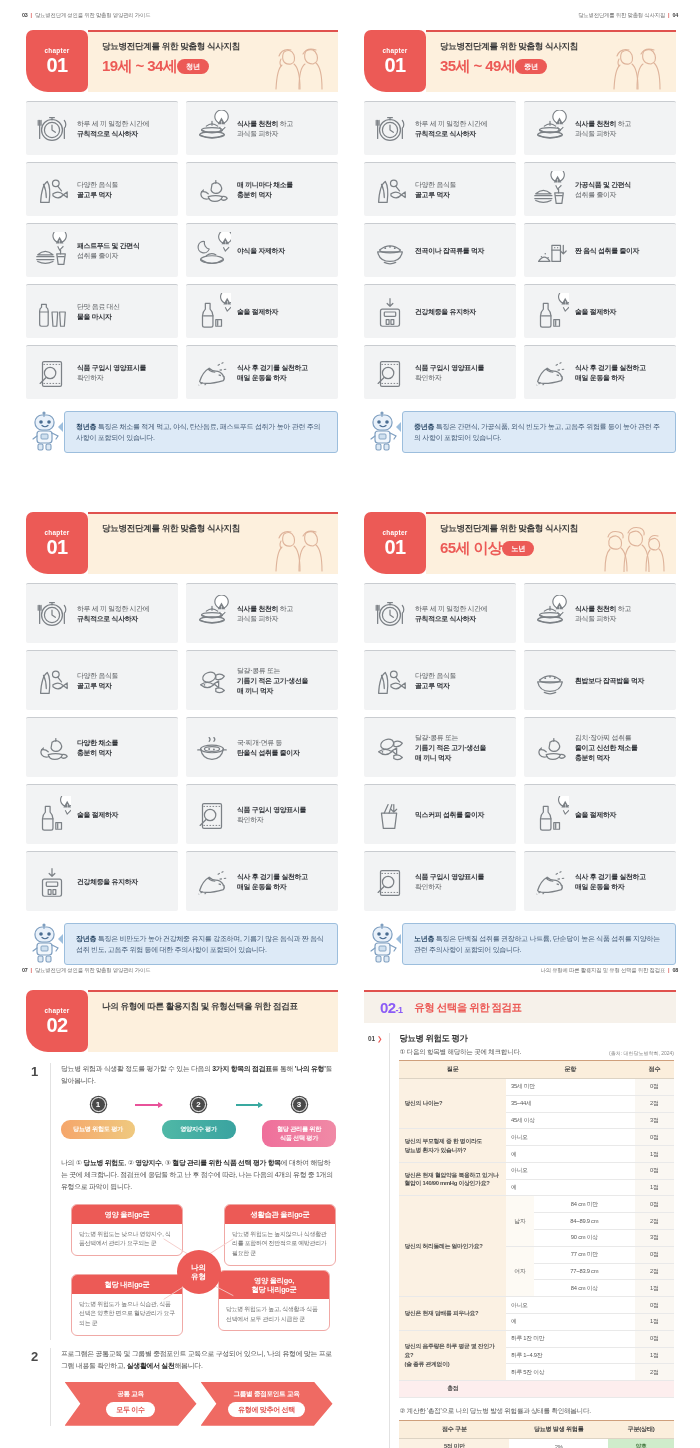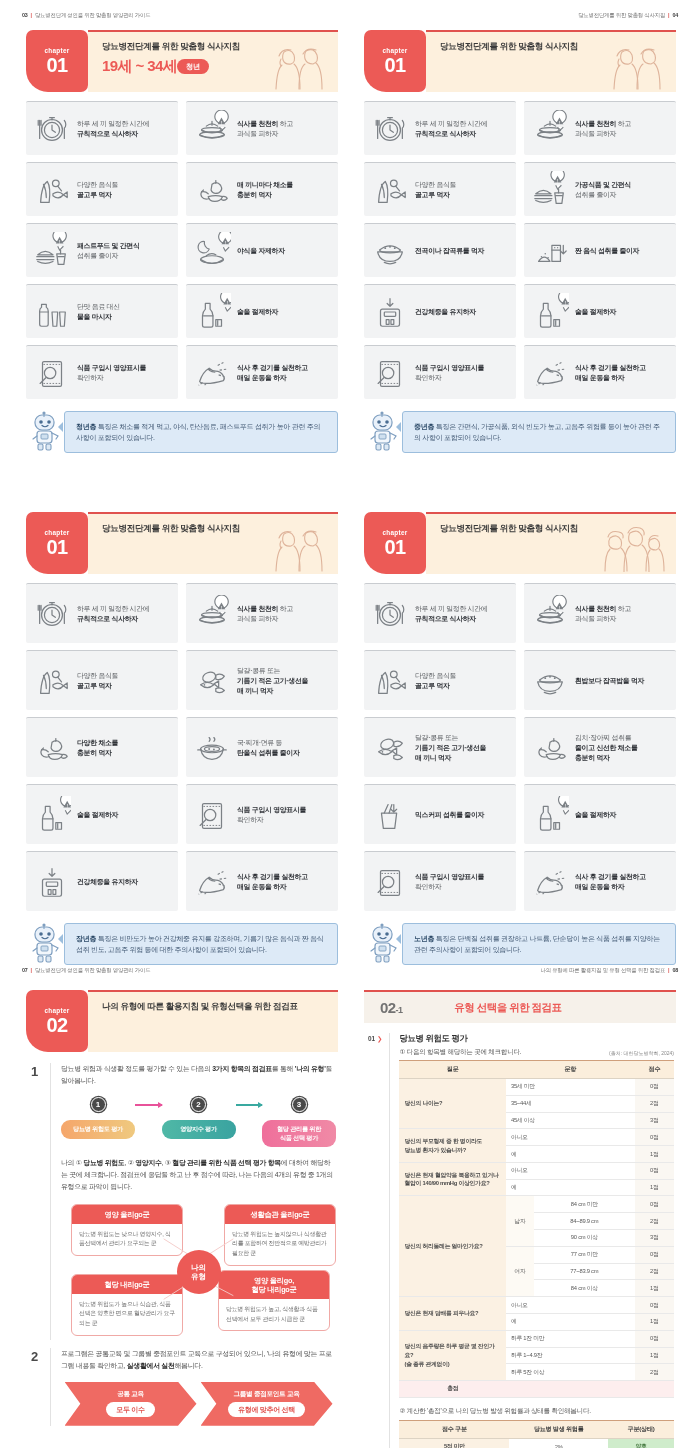--- a/index.html
+++ b/index.html
@@ -125,23 +125,23 @@
   
   .chevrow { display: flex; gap: 4px; margin: 10px 0 0; justify-content: center; }
   .chev { position: relative; background: #ef6a63; color: #fff; width: 132px; height: 44px;
           clip-path: polygon(0 0, 86% 0, 100% 50%, 86% 100%, 0 100%, 12% 50%);
           display: flex; flex-direction: column; align-items: center; justify-content: center; gap: 3px; }
   .chev .ct { font-size: 6.6px; font-weight: 800; letter-spacing: -.3px; }
   .chev .cb { background: #fff; color: #e0534e; font-size: 7px; font-weight: 800; border-radius: 9px; padding: 2.5px 10px; letter-spacing: -.3px; }
 
   
   .subbanner { margin: 0 14px; border-top: 2.2px solid #e0524e; background: #f6f1ea; display: flex; align-items: center; gap: 12px; padding: 7px 0 7px 16px; }
-  .subbanner .sn { font-size: 15px; font-weight: 800; color: #737373; letter-spacing: -.6px; }
+  .subbanner .sn { font-size: 15px; font-weight: 800; color: #8b5cf6; letter-spacing: -.6px; }
   .subbanner .sn small { font-size: 9px; }
-  .subbanner .stt { font-size: 10.5px; font-weight: 800; color: #ec5a56; letter-spacing: -.5px; margin-left: 40px; }
+  .subbanner .stt { font-size: 10.5px; font-weight: 800; color: #ec5a56; letter-spacing: -.5px; }
 
   .qblock { margin: 10px 16px 0; display: flex; gap: 7px; }
   .qnum { font-size: 6.4px; font-weight: 800; color: #4a4a4a; padding-top: 2px; flex: none; }
   .qnum span { color: #ec5a56; margin-left: 2px; }
   .qbody { flex: 1; border-left: 1px solid #e2e2e2; padding-left: 9px; }
   .qtitle { font-size: 8.4px; font-weight: 800; color: #2f2f2f; letter-spacing: -.35px; }
   .qsub { font-size: 6.6px; color: #555; margin-top: 4px; letter-spacing: -.3px; }
   .src { font-size: 5px; color: #8a8a8a; text-align: right; margin-top: -7px; }
 
   table { border-collapse: collapse; width: 100%; margin-top: 4px; font-size: 5.8px; letter-spacing: -.25px; }
@@ -373,20 +373,24 @@
   </div>
     </div>
   <div class="quad q-tr" id="panel1">
   <div class="banner">
     <div class="chapbox">
       <span class="cw">chapter</span>
       <span class="cn">01</span>
     </div>
     <div class="bantext">
       <div class="l1">당뇨병전단계를 위한 맞춤형 식사지침</div>
+      <div class="l2">
+        <span class="age">35세 ~ 49세</span>
+        <span class="pill">중년</span>
+      </div>
       <span class="people"><svg width="58" height="48" viewBox="0 0 58 48">
    <path d="M14 10 q7 -4 10 3 q2 7 -3 9 q-6 1 -8 -4 q-1 -5 1 -8z" stroke="#d9a98f" stroke-width="1.1" fill="none" stroke-linecap="round"></path>
    <path d="M9 14 q3 -8 12 -6" stroke="#d9a98f" stroke-width="1.1" fill="none" stroke-linecap="round"></path>
               <path d="M11 17 q-2 4 0 7" stroke="#d9a98f" stroke-width="1.1" fill="none" stroke-linecap="round"></path>
    <path d="M12 23 q-5 4 -6 24" stroke="#d9a98f" stroke-width="1.1" fill="none" stroke-linecap="round"></path>
               <path d="M24 22 q6 5 6 25" stroke="#d9a98f" stroke-width="1.1" fill="none" stroke-linecap="round"></path>
    <path d="M36 9 q8 -4 11 4 q2 7 -4 9 q-6 0 -8 -5 q-1 -5 1 -8z" stroke="#d9a98f" stroke-width="1.1" fill="none" stroke-linecap="round"></path>
    <path d="M33 12 q4 -7 13 -4" stroke="#d9a98f" stroke-width="1.1" fill="none" stroke-linecap="round"></path>
    <path d="M35 22 q-6 4 -6 25" stroke="#d9a98f" stroke-width="1.1" fill="none" stroke-linecap="round"></path>
               <path d="M46 21 q6 5 6 26" stroke="#d9a98f" stroke-width="1.1" fill="none" stroke-linecap="round"></path>
@@ -743,20 +747,24 @@
   </div>
     </div>
   <div class="quad q-br" id="panel3">
   <div class="banner">
     <div class="chapbox">
       <span class="cw">chapter</span>
       <span class="cn">01</span>
     </div>
     <div class="bantext">
       <div class="l1">당뇨병전단계를 위한 맞춤형 식사지침</div>
+      <div class="l2">
+        <span class="age">65세 이상</span>
+        <span class="pill">노년</span>
+      </div>
       <span class="people"><svg width="66" height="48" viewBox="0 0 66 48">
    <path d="M10 14 q7 -5 11 2 q2 7 -3 9 q-7 1 -9 -4 q-1 -4 1 -7z" stroke="#d9a98f" stroke-width="1.1" fill="none" stroke-linecap="round"></path>
    <path d="M8 13 q2 -7 11 -5 q5 1 4 6" stroke="#d9a98f" stroke-width="1.1" fill="none" stroke-linecap="round"></path>
    <path d="M10 25 q-5 5 -5 22" stroke="#d9a98f" stroke-width="1.1" fill="none" stroke-linecap="round"></path>
               <path d="M21 24 q6 5 6 23" stroke="#d9a98f" stroke-width="1.1" fill="none" stroke-linecap="round"></path>
    <path d="M30 9 q8 -5 12 3 q2 7 -4 10 q-7 0 -9 -5 q-1 -5 1 -8z" stroke="#d9a98f" stroke-width="1.1" fill="none" stroke-linecap="round"></path>
    <path d="M28 9 q3 -7 12 -5 q5 2 4 7" stroke="#d9a98f" stroke-width="1.1" fill="none" stroke-linecap="round"></path>
    <path d="M30 22 q-6 5 -6 26" stroke="#d9a98f" stroke-width="1.1" fill="none" stroke-linecap="round"></path>
               <path d="M42 21 q7 5 7 27" stroke="#d9a98f" stroke-width="1.1" fill="none" stroke-linecap="round"></path>
    <path d="M50 16 q6 -4 9 2 q2 6 -3 8 q-6 0 -7 -4 q-1 -4 1 -6z" stroke="#d9a98f" stroke-width="1.1" fill="none" stroke-linecap="round"></path>

